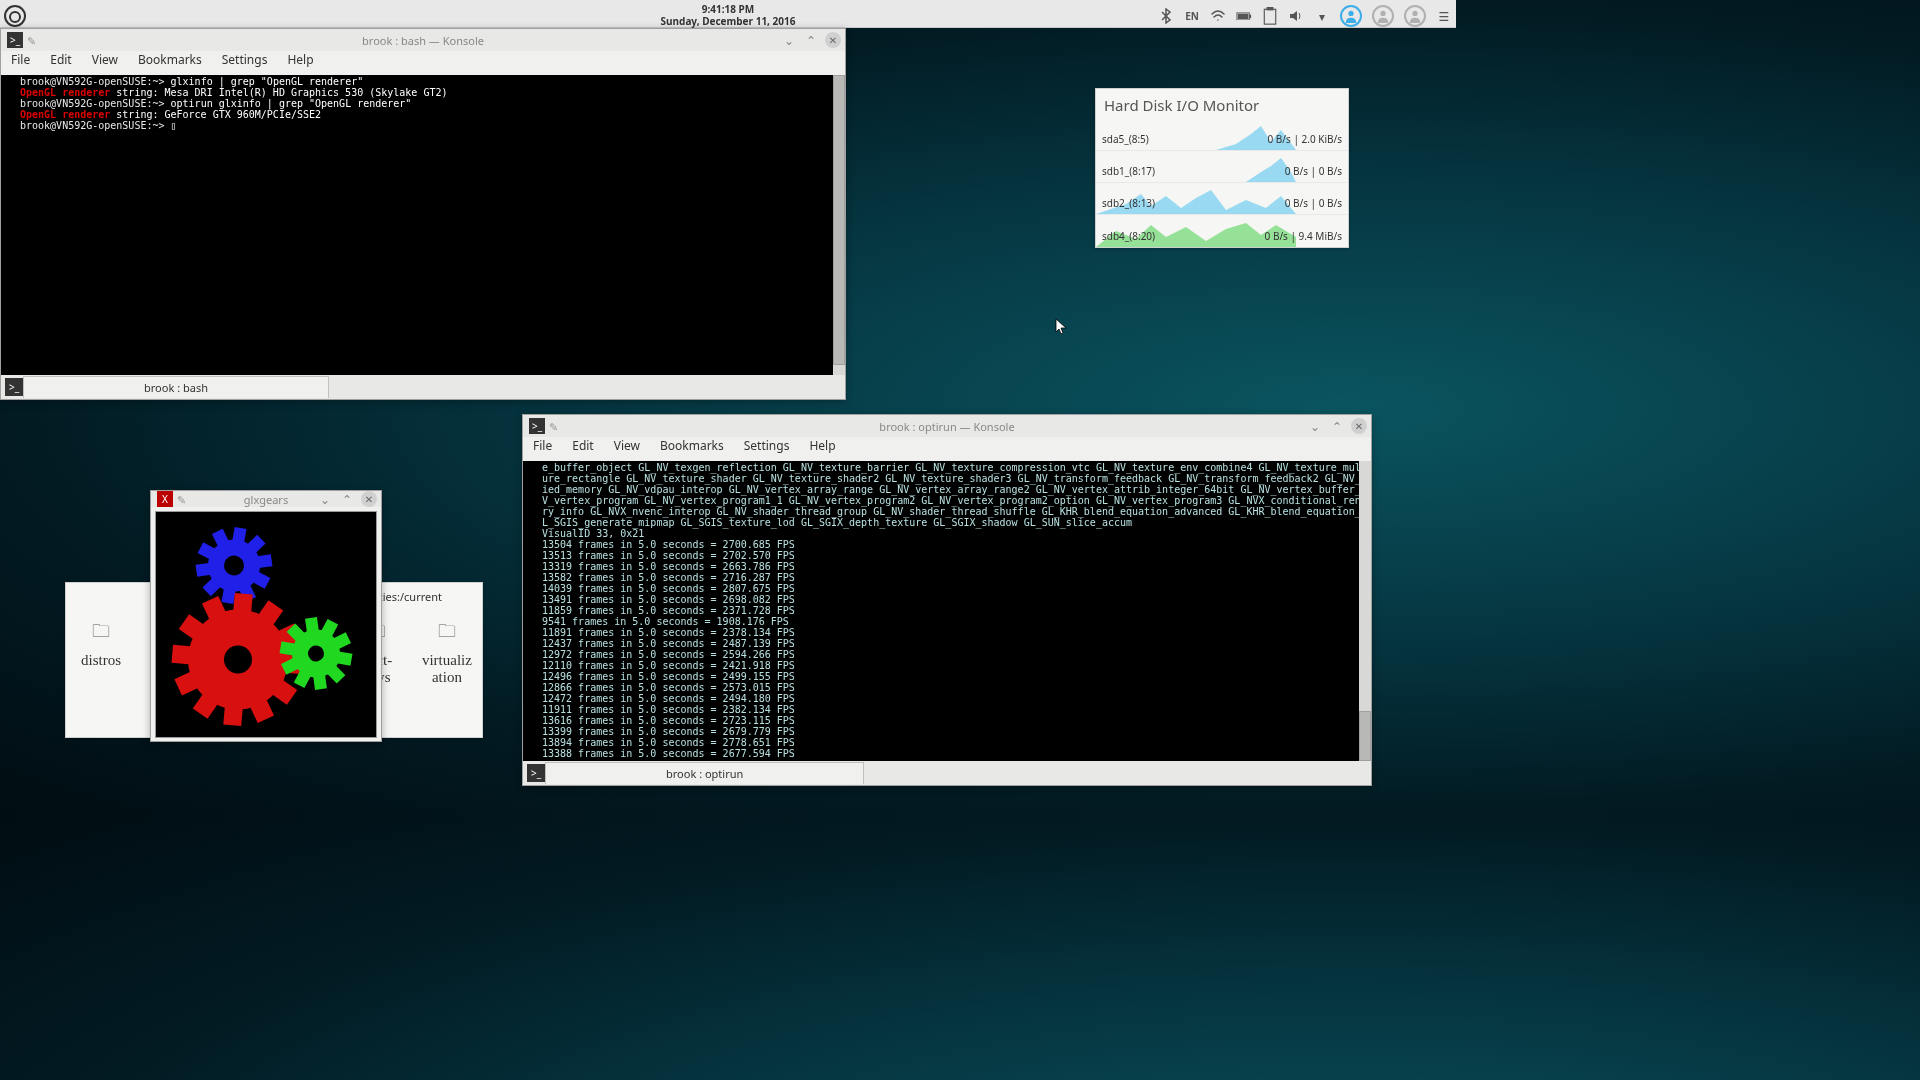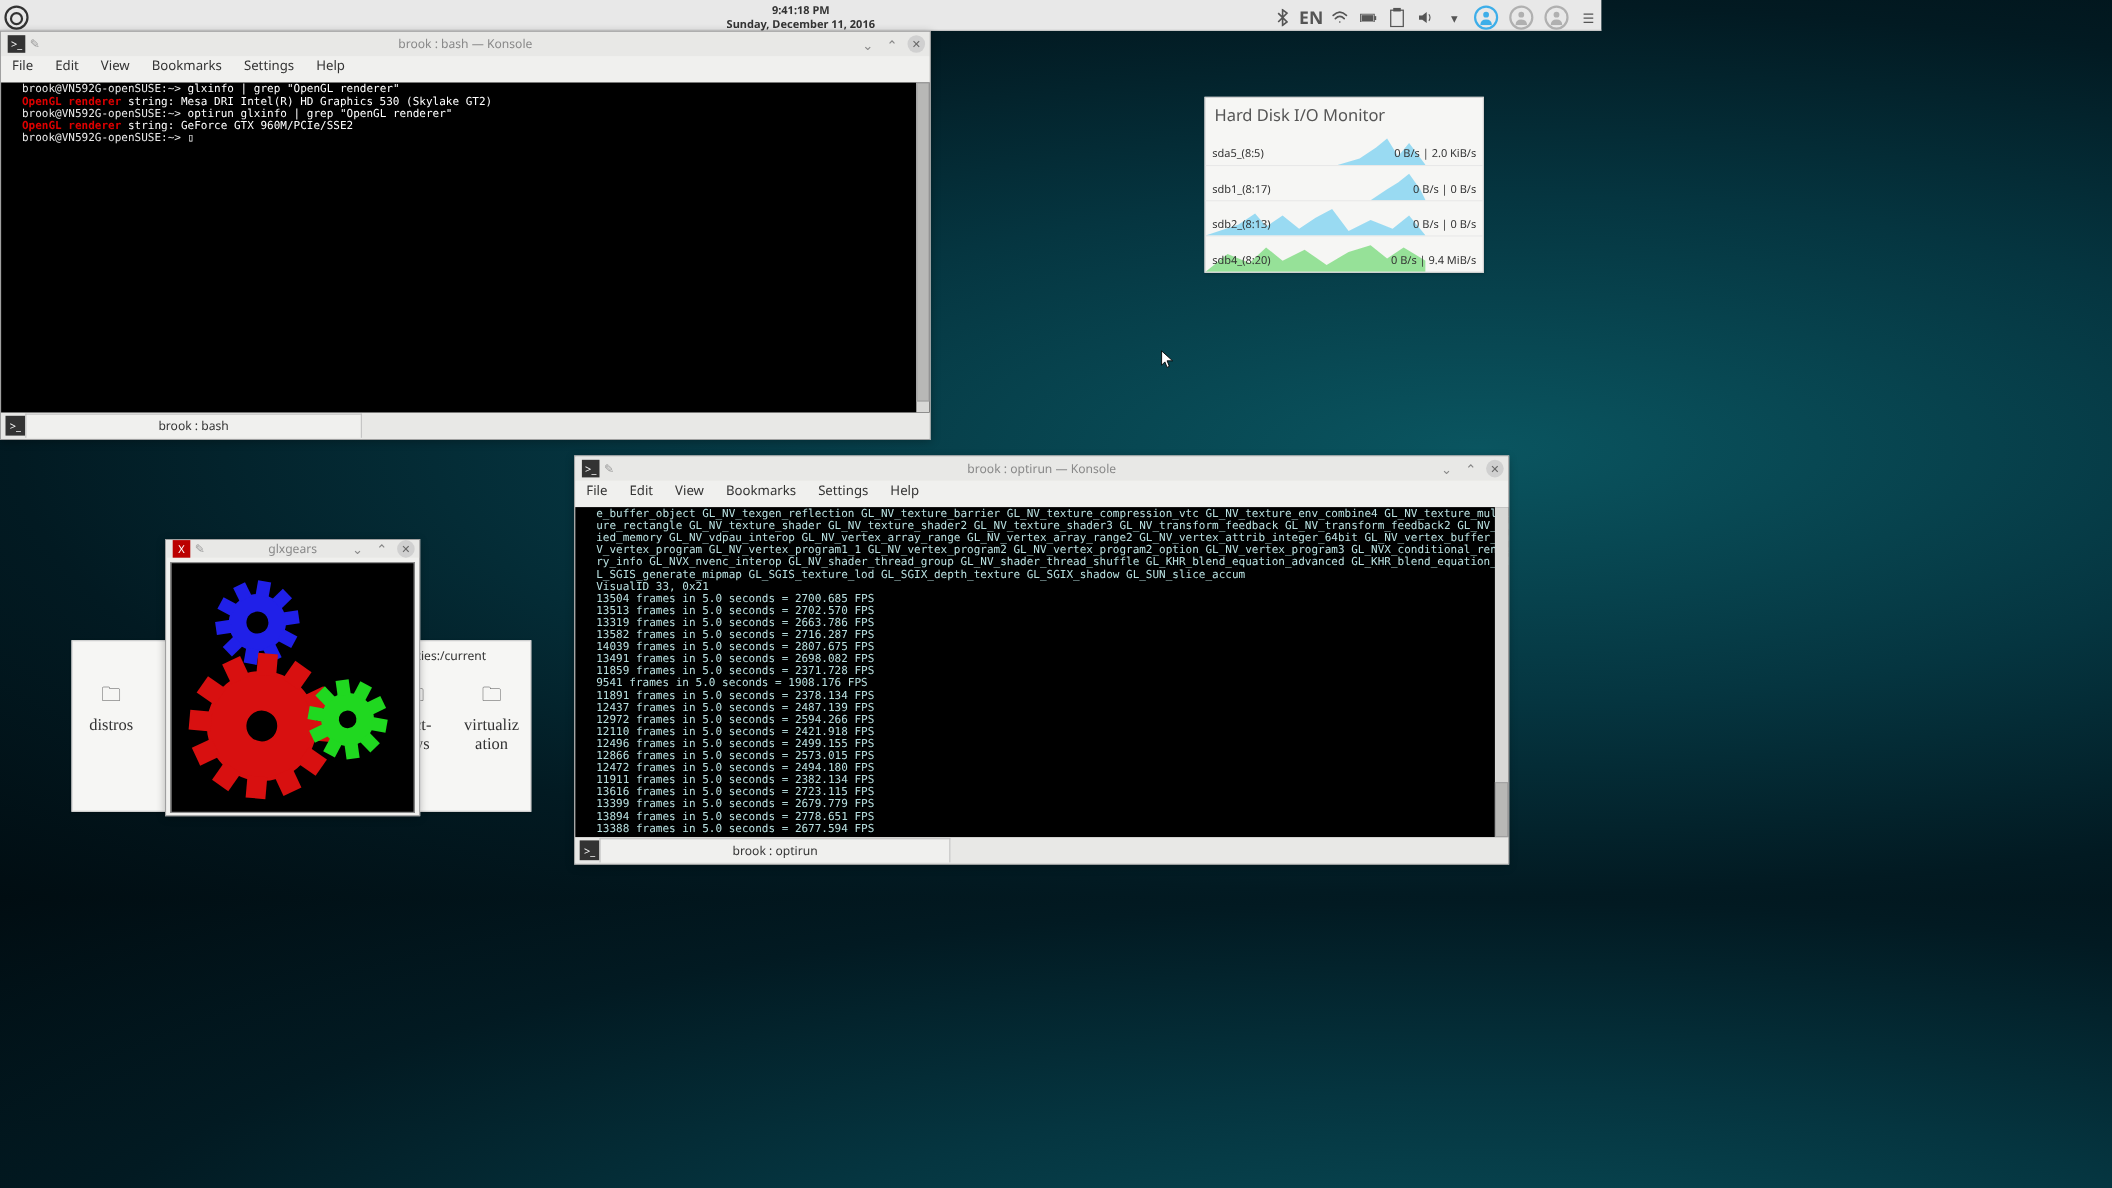--- a/index.html
+++ b/index.html
@@ -299,21 +299,21 @@
   <div class="panel-center">
     <div>9:41:18 PM</div>
     <div>Sunday, December 11, 2016</div>
   </div>
   <div class="panel-right">
     <span class="tray-icon">
       <svg viewBox="0 0 16 16">
           <path d="M4 4l8 8-4 3V1l4 3-8 8" fill="none" stroke="#555" stroke-width="1.5"></path>
         </svg>
     </span>
-    <span class="tray-icon" style="font-size:16px;font-weight:bold">EN</span>
+    <span class="tray-icon" style="font-size:10px;font-weight:bold">EN</span>
     <span class="tray-icon">
       <svg viewBox="0 0 16 16">
           <path d="M2 6q6-6 12 0M4 9q4-4 8 0M8 12l0 0" fill="none" stroke="#555" stroke-width="1.5" stroke-linecap="round"></path>
         </svg>
     </span>
     <span class="tray-icon">
       <svg viewBox="0 0 18 10">
           <rect x="1" y="1" width="14" height="8" fill="none" stroke="#555"></rect>
           <rect x="15" y="3" width="2" height="4" fill="#555"></rect>
           <rect x="2" y="2" width="12" height="6" fill="#555"></rect>

